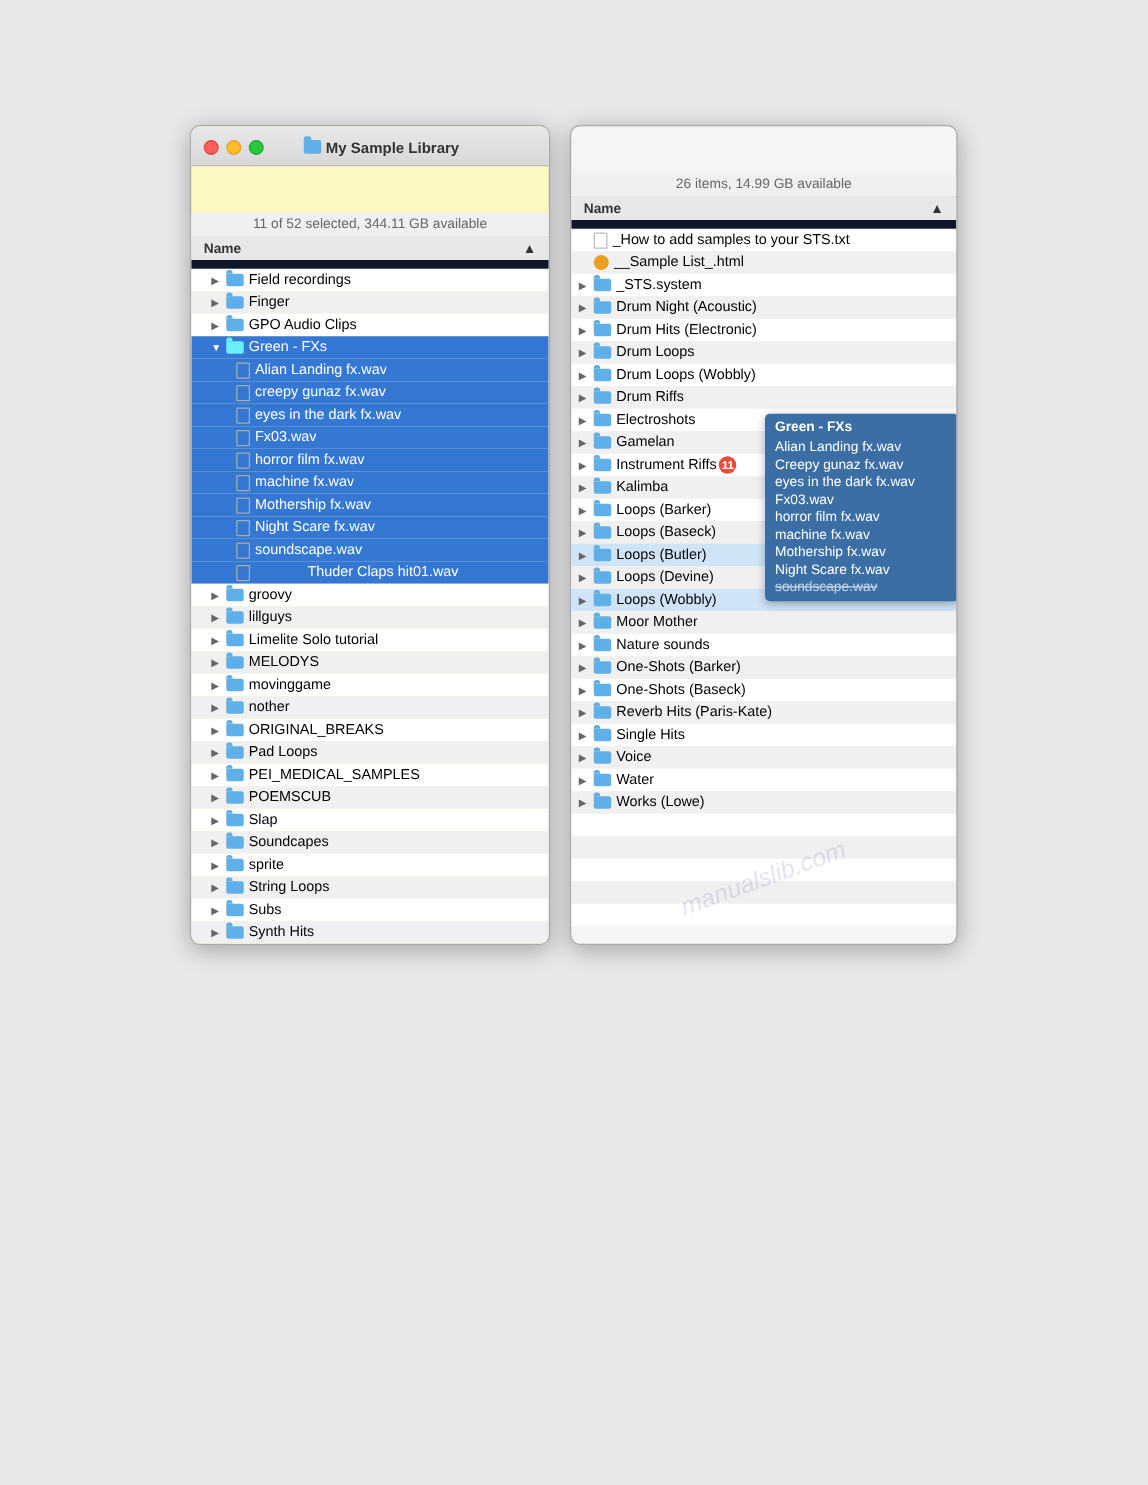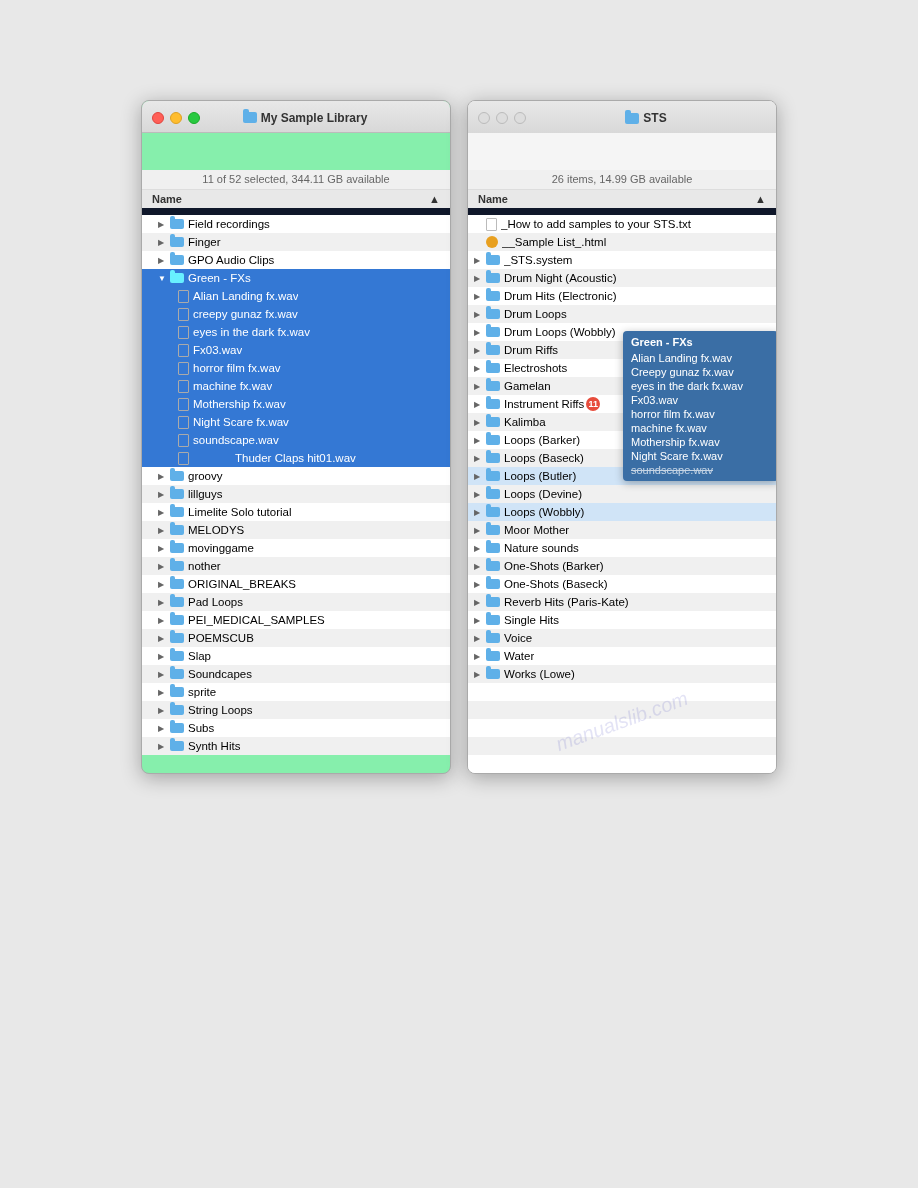--- a/index.html
+++ b/index.html
@@ -16,22 +16,22 @@
 
     .desktop-area {
       display: flex;
       gap: 16px;
       position: relative;
       margin-top: 60px;
     }
 
     
     .finder-window {
-      width: 310px;
-      background: #86efac;
+      width: 288px;
+      background: #fef9c3;
       border-radius: 8px;
       box-shadow: 0 4px 20px rgba(0,0,0,0.3);
       overflow: hidden;
       border: 1px solid #aaa;
     }
 
     .window-titlebar {
       background: linear-gradient(to bottom, #e8e8e8, #d8d8d8);
       padding: 8px 10px 6px;
       display: flex;
@@ -486,31 +486,20 @@
         <span class="file-name">Synth Hits</span>
       </div>
 
     </div>
     <div style="position:relative; overflow:hidden; height:0;">
       <div class="watermark">manualslib.com</div>
     </div>
   </div>
 
   <div class="sts-window" style="position:relative;">
-    <div class="sts-titlebar">
-      <div class="traffic-lights-empty">
-        <span class="tl-circle"></span>
-        <span class="tl-circle"></span>
-        <span class="tl-circle"></span>
-      </div>
-      <div class="sts-title-text">
-        <span class="folder-icon-small"></span>
-        <span>STS</span>
-      </div>
-    </div>
     <div class="window-subtitle">26 items, 14.99 GB available</div>
     <div class="column-header">
       <span>Name</span>
       <span>▲</span>
     </div>
 
     <div class="sts-file-list">
 
       <div class="sts-file-row">
         <span class="expand-arrow" style="width:10px; margin-right:2px;"></span>

